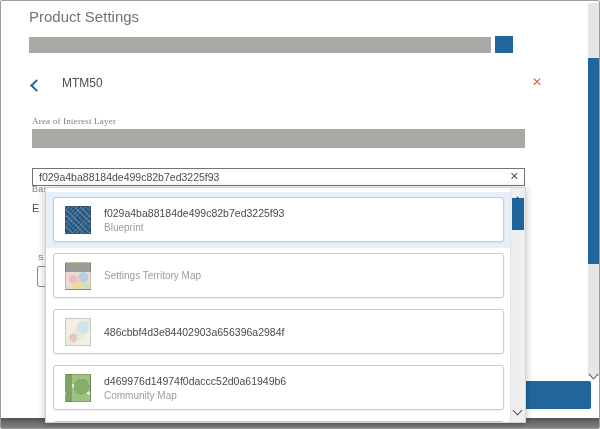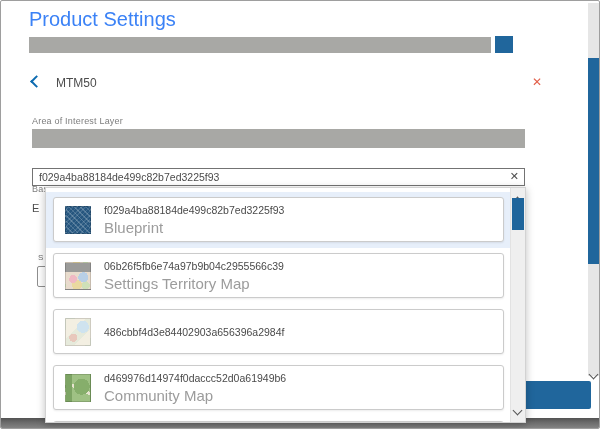--- a/index.html
+++ b/index.html
@@ -3,30 +3,30 @@
 <meta charset="utf-8">
 <style>
   html,body{margin:0;padding:0;background:#fff;}
   .window{
     position:relative;width:600px;height:429px;box-sizing:border-box;
     background:#fff;border:1px solid #9e9e9e;border-radius:2px;overflow:hidden;
     font-family:"Liberation Sans",sans-serif;
   }
   .abs{position:absolute;}
   
-  .page-title{left:28px;top:7px;font-size:20px;color:#3b82f6;}
+  .page-title{left:28px;top:7px;font-size:15px;color:#737373;}
   .gray-bar-top{left:28px;top:36px;width:462px;height:16px;background:#a8a8a5;}
   .blue-square{left:494px;top:35px;width:18px;height:17px;background:#20669c;}
-  .back-row{left:31px;top:75px;display:flex;align-items:flex-start;gap:15px;cursor:pointer;}
+  .back-row{left:31px;top:75px;display:flex;align-items:flex-end;gap:21px;cursor:pointer;}
   .chevron-left{width:7px;height:7px;border-left:2px solid #0c6bb0;border-bottom:2px solid #0c6bb0;transform:rotate(45deg);margin-top:1px;}
   .back-label{font-size:12px;color:#4c4c4c;}
   .close-x{left:531px;top:74px;font-size:12px;color:#e2604b;cursor:pointer;line-height:14px;}
   
   .field-label{font-size:9px;color:#7e7e7e;letter-spacing:.2px;}
-  .aoi-label{left:31px;top:115px;}
+  .aoi-label{left:31px;top:115px;font-family:Liberation Serif, serif;}
   .aoi-bar{left:31px;top:128px;width:493px;height:19px;background:#a8a8a5;}
   .bm-label{left:31px;top:155px;margin-top:28px;}
   .bm-input{left:31px;top:167px;width:493px;height:18px;box-sizing:border-box;border:1px solid #737373;background:#fff;}
   .bm-input-text{position:absolute;left:6px;top:2px;font-size:10.5px;color:#4c4c4c;white-space:nowrap;}
   .bm-clear{position:absolute;right:5px;top:1px;font-size:11px;color:#4f4f4f;cursor:pointer;}
   
   .frag-e{left:31px;top:201px;font-size:11px;color:#4c4c4c;z-index:1;}
   .frag-s{left:37px;top:252px;font-size:8px;color:#6b6b6b;z-index:1;}
   .frag-checkbox{left:36px;top:265px;width:14px;height:19px;border:1px solid #8f8f8f;border-radius:2px;z-index:1;}
   
@@ -59,21 +59,21 @@
     radial-gradient(circle at 30% 72%, #e8c8bc 0 4px, transparent 4px),
     linear-gradient(135deg,#f3efe2 0 40%, #e6eadb 40% 70%, #f3efe2 70%),
     #f4f0e4;}
   .thumb-community{background:
     linear-gradient(90deg,#7da464 0 6px,transparent 6px),
     radial-gradient(circle at 65% 45%, #86ae6b 0 8px, transparent 8px),
     linear-gradient(25deg,transparent 0 45%, #e7e3cf 45% 55%, transparent 55%),
     #9fc184;}
   .dd-texts{display:flex;flex-direction:column;gap:3px;}
   .dd-id{font-size:10.5px;color:#4a4a4a;}
-  .dd-name{font-size:15px;color:#9c9c9c;}
+  .dd-name{font-size:10px;color:#9c9c9c;}
   
   .dd-scrollbar{position:absolute;top:0;right:0;bottom:0;width:14px;background:#efefef;border-left:1px solid #e2e2e2;}
   .dd-thumb{position:absolute;top:10px;right:1px;width:12px;height:32px;background:#1f659b;}
   .chev{width:6px;height:6px;border-right:1.6px solid #565656;border-bottom:1.6px solid #565656;display:inline-block;}
   .chev.up{transform:rotate(-135deg);}
   .chev.down{transform:rotate(45deg);}
   .dd-up{position:absolute;top:3px;left:3px;cursor:pointer;}
   .dd-down{position:absolute;bottom:4px;left:3px;cursor:pointer;}
   
   .outer-track{left:587px;top:2px;width:11px;height:373px;background:#e6e6e6;z-index:1;}
@@ -120,21 +120,20 @@
         <span class="dd-id">f029a4ba88184de499c82b7ed3225f93</span>
         <span class="dd-name">Blueprint</span>
       </div>
     </div>
   </div>
 
   <div class="dd-row">
     <div class="dd-card">
       <div class="thumb thumb-charted-territory"></div>
       <div class="dd-texts">
-        <span class="dd-id">06b26f5fb6e74a97b9b04c2955566c39</span>
         <span class="dd-name">Settings Territory Map</span>
       </div>
     </div>
   </div>
 
   <div class="dd-row">
     <div class="dd-card">
       <div class="thumb thumb-colored-pencil"></div>
       <div class="dd-texts">
         <span class="dd-id">486cbbf4d3e84402903a656396a2984f</span>

